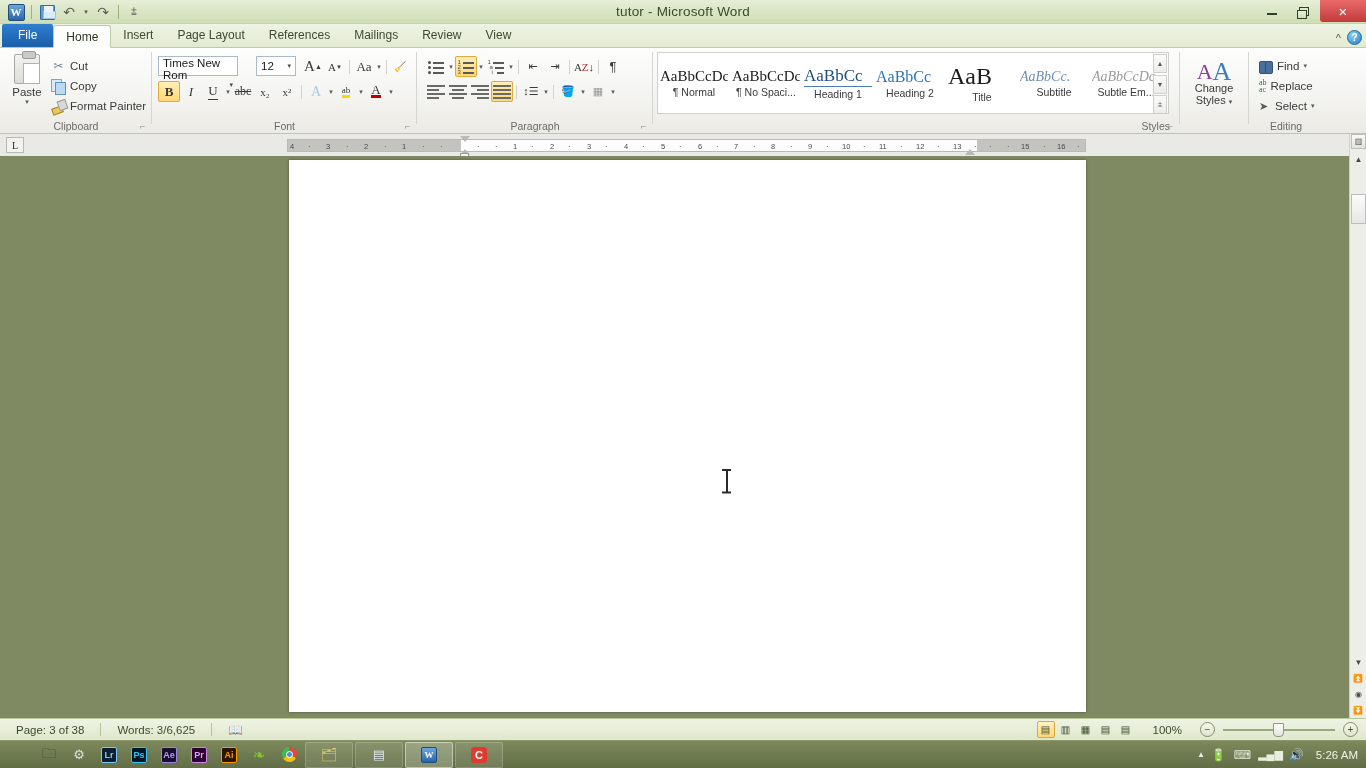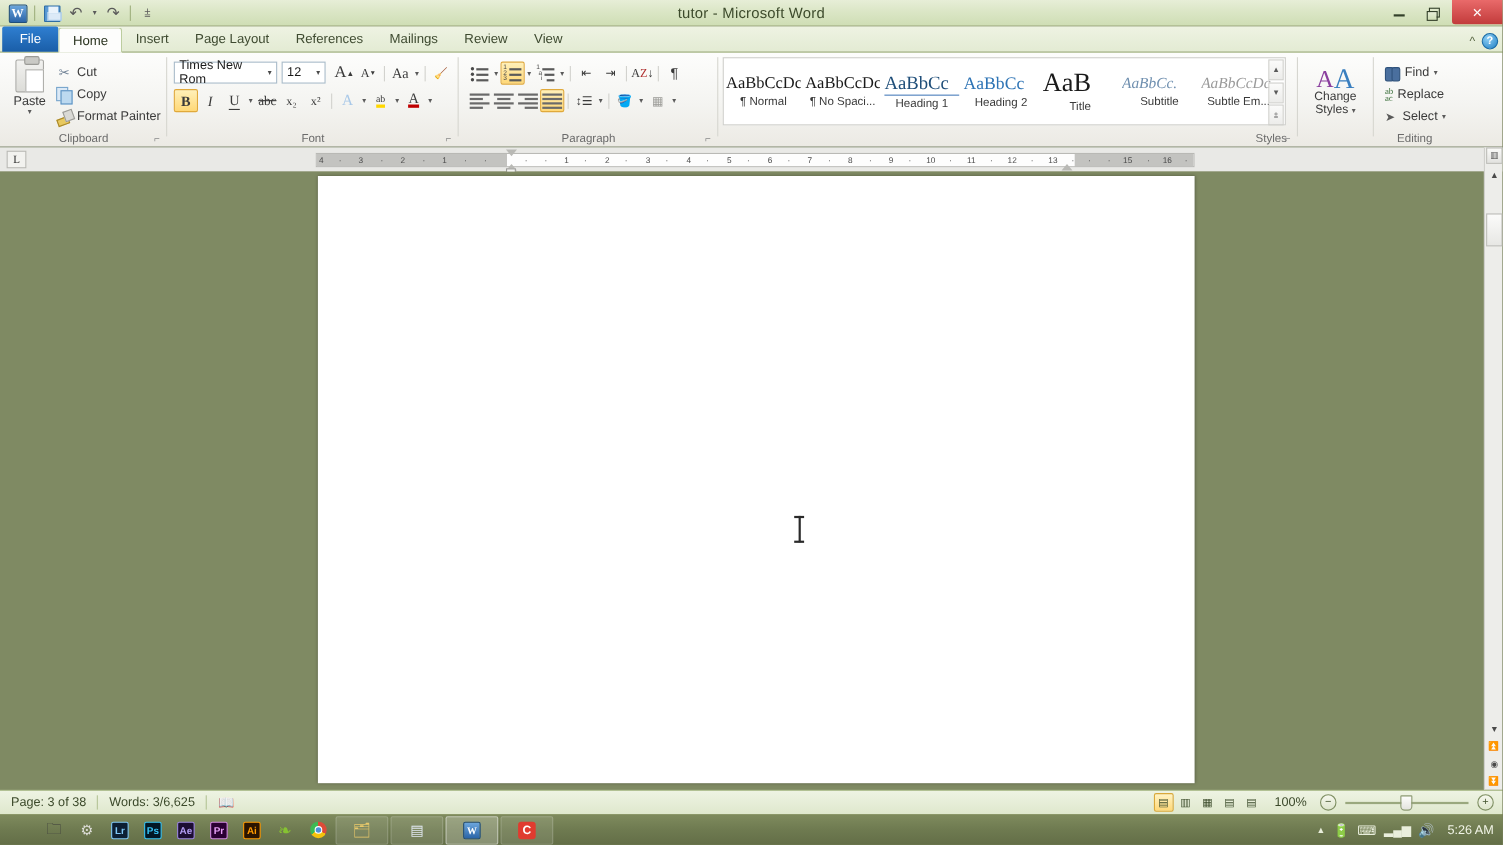--- a/index.html
+++ b/index.html
@@ -114,21 +114,21 @@
   .ico-brush:before{content:"";position:absolute;left:1px;top:8px;width:9px;height:5px;background:#e8c95f;border:1px solid #a8872a;transform:rotate(-20deg);}
   .ico-brush:after{content:"";position:absolute;left:7px;top:1px;width:7px;height:8px;background:#d9d9d5;border:1px solid #9a9a96;transform:rotate(-20deg);}
 
   
   #fontgrp { left:152px; width:265px; }
   .fontbox {
     position:absolute; height:20px; background:#fff; border:1px solid #a9bbc9;
     display:flex; align-items:center; padding:0 2px 0 4px; font-size:11.5px; color:#1a1a1a;
   }
   .fontbox .fb-car{ margin-left:auto; font-size:7px; color:#4a4a4a; padding:0 2px;}
-  #fontname { left:6px; top:8px; width:94px; }
+  #fontname { left:6px; top:8px; width:80px;flex-direction:column; }
   #fontsize { left:104px; top:8px; width:40px; }
   .ribbon-ico {
     width:22px; height:21px; display:flex; align-items:center; justify-content:center;
     font-size:12px; color:#3a3a3a; cursor:default; position:relative;
   }
   .ribbon-ico.on {
     background:linear-gradient(to bottom,#fff0b9,#ffd877);
     border:1px solid #e0a93b; border-radius:2px;
   }
   .mini-car{ font-size:7px; color:#5a5a5a; width:8px; text-align:center;}
@@ -208,21 +208,21 @@
     display:flex;align-items:center;justify-content:center; font-size:8px; color:#555;}
   .vs-thumb { position:absolute; left:1px; width:15px; height:30px;
     background:linear-gradient(to bottom,#fbfbfa,#e7e7e4); border:1px solid #bdbdb9;}
   .vs-updown { position:absolute; left:1px; width:15px; height:15px;
     display:flex;align-items:center;justify-content:center; font-size:8px;color:#4a4a4a;}
 
   
   .statusbar { position:absolute; left:0; top:718px; width:1366px; height:22px;
     background:linear-gradient(to bottom,#eef3e3,#dfe8cd); border-top:1px solid #b9c89b;
     display:flex; align-items:center; font-size:11.5px; color:#3c4a2b; }
-  .sb-item { padding:0 10px; height:18px; line-height:18px; white-space:nowrap; cursor:default;}
+  .sb-item { padding:0 16px; height:18px; line-height:18px; white-space:nowrap; cursor:default;}
   .sb-sep { width:1px;height:13px;background:#b4c496;}
   .sb-right { margin-left:auto; display:flex; align-items:center; padding-right:8px; gap:2px;}
   .viewbtn { width:18px;height:17px; display:flex;align-items:center;justify-content:center;
     font-size:10px;color:#3a4a2a; }
   .viewbtn.on { background:linear-gradient(to bottom,#fff3c4,#ffd877); border:1px solid #d9a83a; border-radius:2px;}
   .zoomslider { width:112px; height:16px; position:relative; margin:0 6px;}
   .zs-track { position:absolute; left:0; top:7px; width:112px; height:2px; background:#9aa87e;}
   .zs-mid { position:absolute; left:55px; top:4px; width:1px;height:8px;background:#7f8f63;}
   .zs-thumb { position:absolute; left:50px; top:1px; width:11px;height:14px;
     background:linear-gradient(to bottom,#fdfdfb,#e3e3de); border:1px solid #8e9b76; border-radius:1px 1px 4px 4px;}

